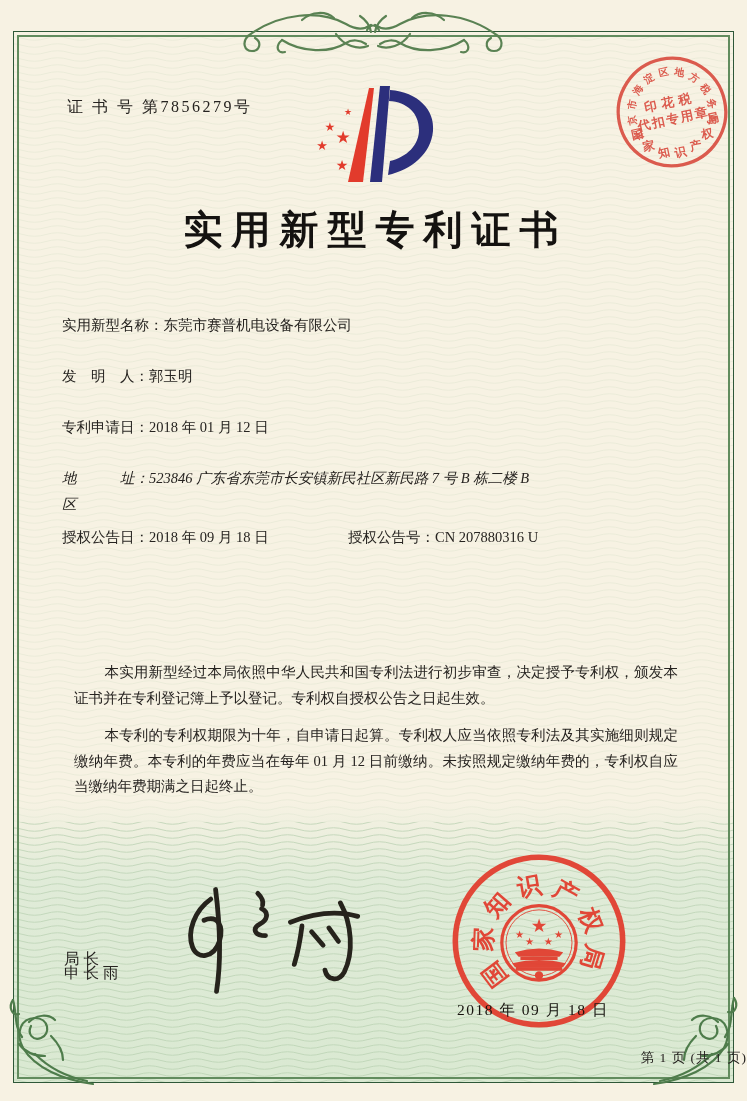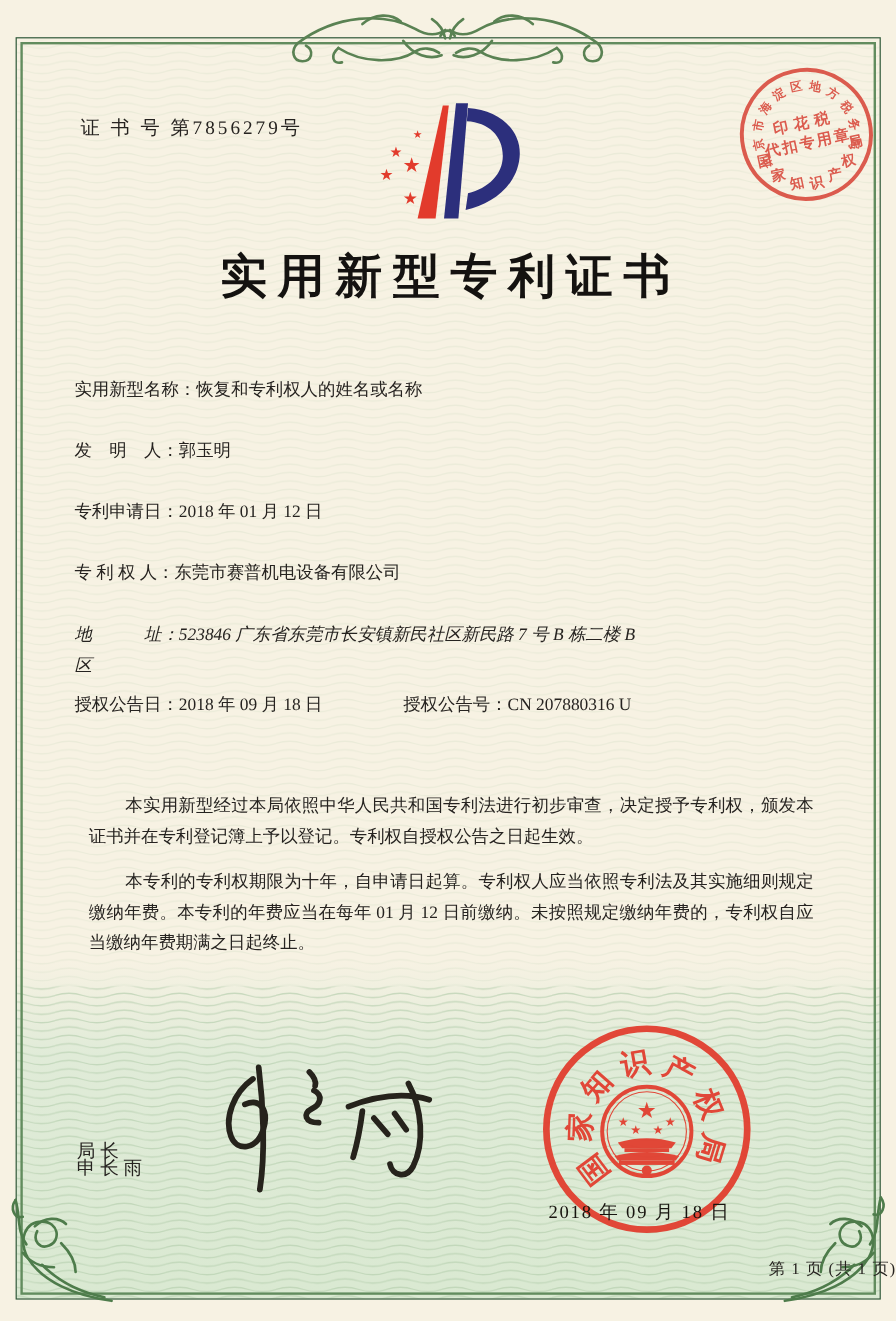--- a/index.html
+++ b/index.html
@@ -11,21 +11,21 @@
   .frame-outer{position:absolute;left:13px;top:31px;right:13px;bottom:18px;border:1px solid #2e5838;z-index:2;}
   .frame-inner{position:absolute;left:17px;top:35px;right:17px;bottom:22px;border:2px solid #628c5e;z-index:2;}
   
   .cert-no{left:67px;top:97px;font-size:16px;letter-spacing:2.5px;z-index:5;}
   .title{left:0;top:203px;width:747px;text-align:center;font-size:39px;font-weight:bold;
          letter-spacing:9px;padding-left:4px;box-sizing:border-box;z-index:5;color:#141210;}
   .fields{left:62px;top:312px;width:634px;font-size:14.5px;line-height:26px;z-index:5;}
   .field-row{position:relative;margin-bottom:25px;}
   .field-row.address{margin-bottom:7px;font-style:italic;}
   .field-value{white-space:pre-line;}
-  .pair2{position:absolute;left:274px;top:0;}
+  .pair2{position:absolute;left:286px;top:0;}
   .paragraphs{left:62px;top:648px;width:628px;font-size:14.5px;line-height:25.5px;
               text-align:justify;z-index:5;}
   .paragraphs p{margin:12px;text-indent:2.1em;}
   .signer-title{left:64px;top:924px;font-size:15.5px;letter-spacing:4px;z-index:5;margin-top:25px;}
   .signer-name{left:64px;top:963px;font-size:15.5px;letter-spacing:4px;z-index:5;}
   .seal-date{left:457px;top:1000px;font-size:15.5px;letter-spacing:1.5px;z-index:7;color:#17140f;}
   .page-footer{left:0;top:1049px;width:747px;text-align:right;font-size:13.5px;
                letter-spacing:1px;z-index:5;}
   
   .logo{left:308px;top:84px;z-index:4;}
@@ -141,30 +141,27 @@
         <text font-size="12.5" x="111.07753876587688" y="89.51818977999322">局</text>
       </g>
   </svg>
 
   <div class="abs cert-no">证 书 号 第7856279号</div>
 
   <div class="abs title">实用新型专利证书</div>
 
   <div class="abs fields">
     <div class="field-row">
-      <span class="field-label">实用新型名称：</span><span class="field-value">恢复和专利权人的姓名或名称</span>
+      <span class="field-label">实用新型名称：</span><span class="field-value">东莞市赛普机电设备有限公司</span>
     </div>
     <div class="field-row">
       <span class="field-label">发　明　人：</span><span class="field-value">郭玉明</span>
     </div>
     <div class="field-row">
       <span class="field-label">专利申请日：</span><span class="field-value">2018 年 01 月 12 日</span>
-    </div>
-    <div class="field-row">
-      <span class="field-label">专 利 权 人：</span><span class="field-value">东莞市赛普机电设备有限公司</span>
     </div>
     <div class="field-row address">
       <span class="field-label">地　　　址：</span><span class="field-value">523846 广东省东莞市长安镇新民社区新民路 7 号 B 栋二楼 B
 区</span>
     </div>
     <div class="field-row">
       <span class="field-label">授权公告日：</span><span class="field-value">2018 年 09 月 18 日</span>
       <span class="pair2">
         <span class="field-label">授权公告号：</span><span class="field-value">CN 207880316 U</span>
       </span>

